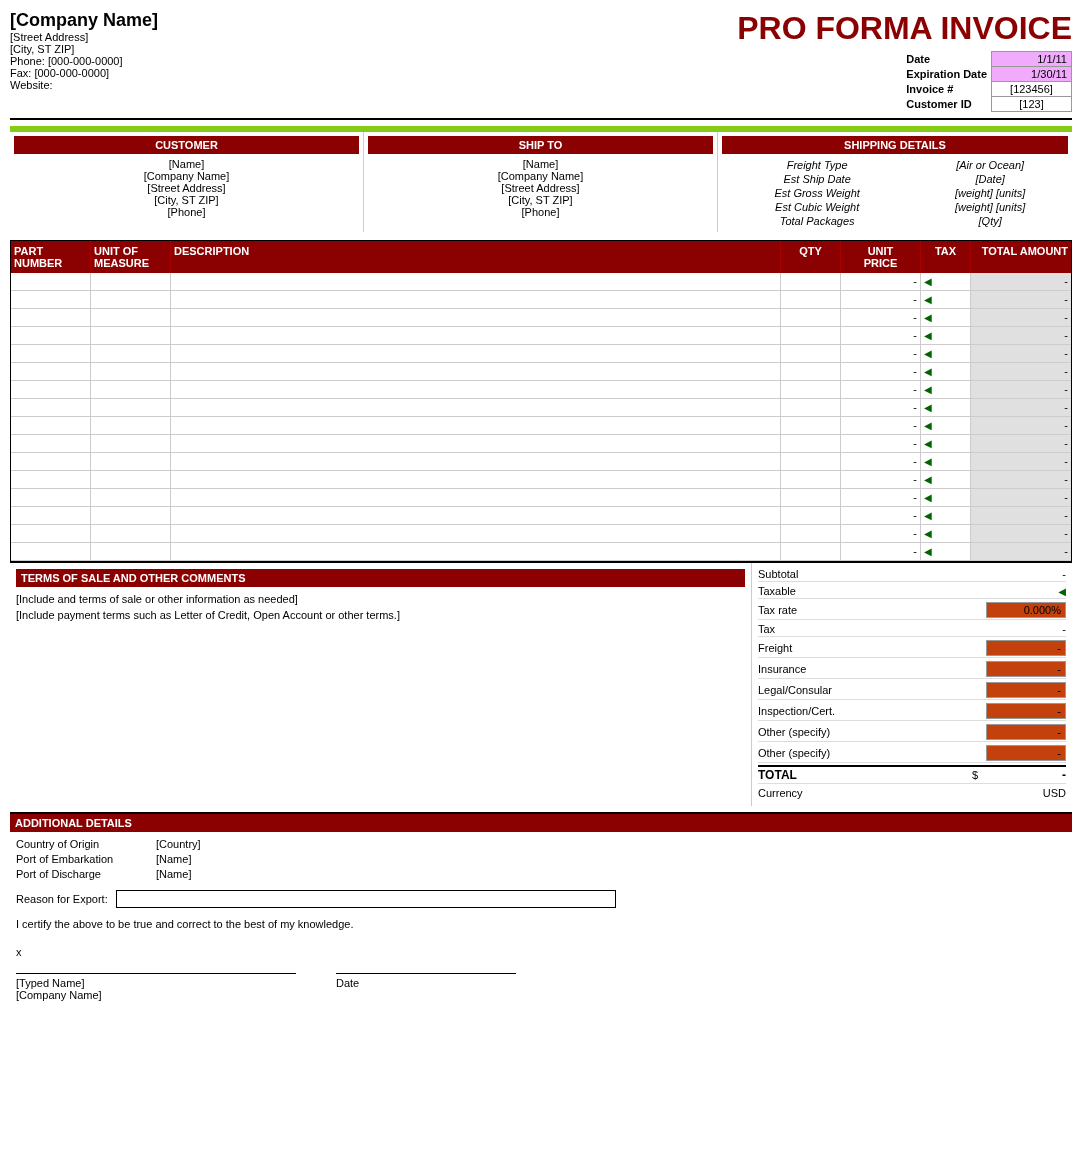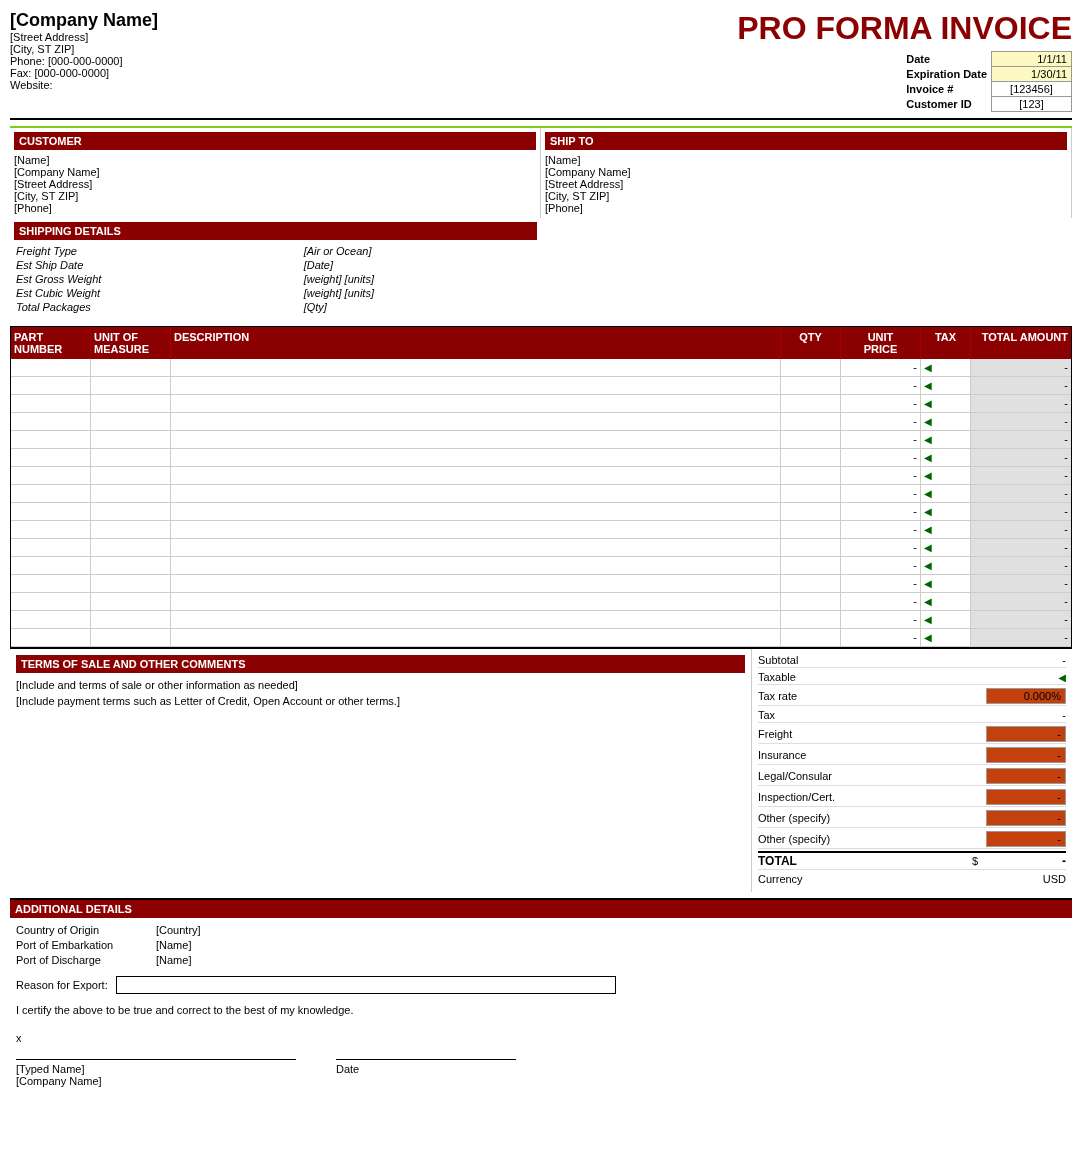--- a/index.html
+++ b/index.html
@@ -5,24 +5,24 @@
     * { box-sizing: border-box; margin: 0; padding: 0; }
     body { font-family: Arial, sans-serif; font-size: 11px; background: #fff; color: #000; padding: 10px; width: 1082px; }
 
     .header-row { display: flex; justify-content: space-between; align-items: flex-start; border-bottom: 2px solid #000; padding-bottom: 6px; margin-bottom: 6px; }
     .company-info { flex: 1; }
     .company-name { font-size: 18px; font-weight: bold; }
     .invoice-title { color: #8b0000; font-size: 32px; font-weight: bold; text-align: right; }
     .date-table { border-collapse: collapse; margin-left: auto; margin-top: 4px; }
     .date-table td { padding: 1px 4px; font-size: 11px; }
     .date-table td.label { font-weight: bold; }
-    .date-table td.value { background: #fef9c3; border: 1px solid #999; min-width: 80px; text-align: right; padding-right: 4px; }
+    .date-table td.value { background: #f0abfc; border: 1px solid #999; min-width: 80px; text-align: right; padding-right: 4px; }
     .date-table td.value-white { background: #fff; border: 1px solid #999; min-width: 80px; text-align: center; padding-right: 4px; }
 
-    .info-grid { display: grid; grid-template-columns: 1fr 1fr; gap: 0; border-top: 2px solid #84cc16; }
+    .info-grid { display: grid; grid-template-columns: 1fr 1fr 1fr; gap: 0; border-top: 6px solid #84cc16; text-align: center; }
     .info-section { padding: 4px; border-right: 1px solid #ccc; }
     .info-section:last-child { border-right: none; }
     .section-header { background: #8b0000; color: #fff; font-weight: bold; font-size: 11px; padding: 3px 5px; margin-bottom: 4px; }
     .shipping-table { width: 100%; border-collapse: collapse; }
     .shipping-table td { font-size: 11px; padding: 1px 2px; font-style: italic; }
     .shipping-table td.s-label { width: 55%; }
     .shipping-table td.s-value { }
 
     .items-section { margin-top: 8px; border: 1px solid #000; }
     .items-header { display: grid; grid-template-columns: 80px 80px 1fr 60px 80px 50px 100px; background: #8b0000; color: #fff; font-weight: bold; font-size: 11px; }

